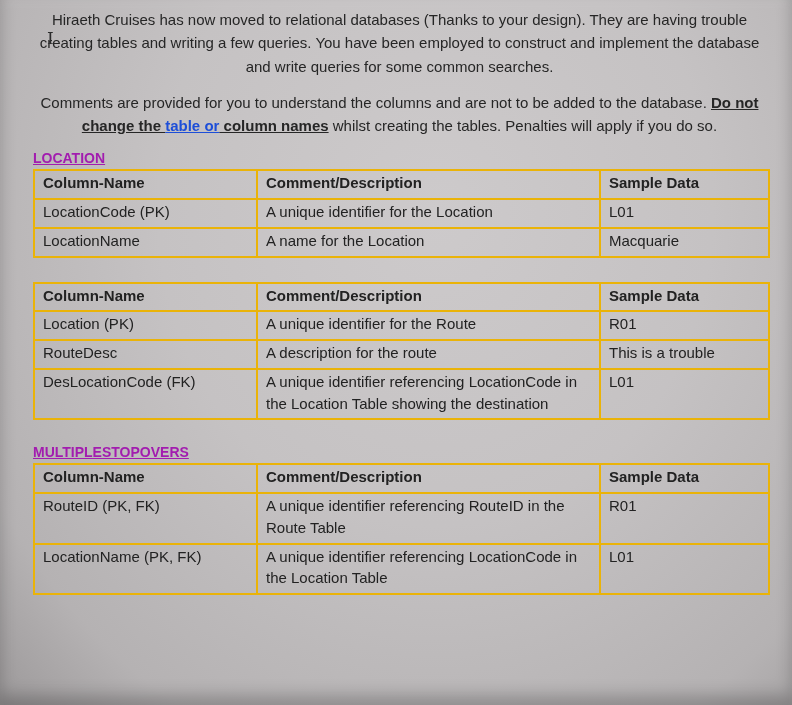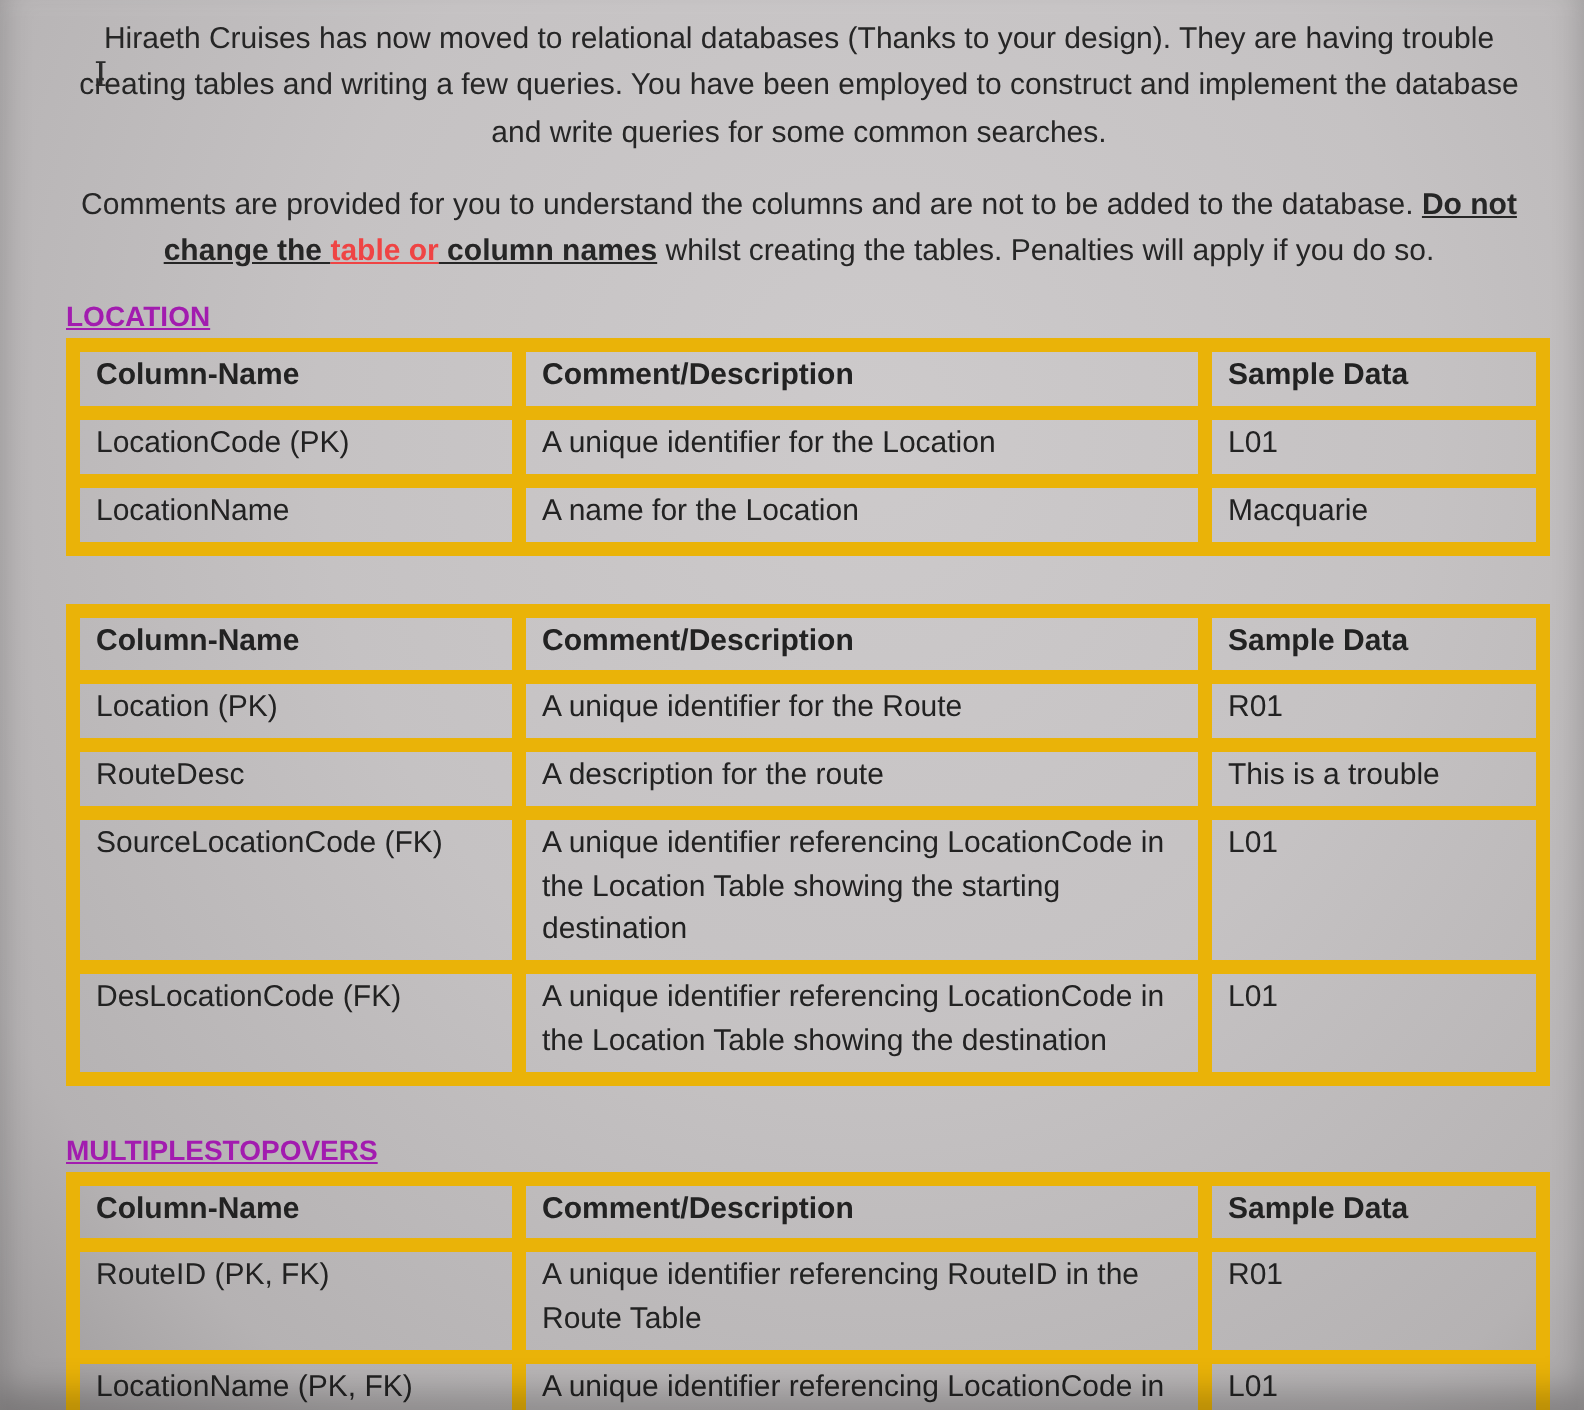--- a/index.html
+++ b/index.html
@@ -27,38 +27,38 @@
     letter-spacing: 0.2px;
   }
   .para {
     font-size: 15px;
     line-height: 1.55;
     margin-bottom: 13px;
     max-width: 738px;
     text-align: center;
   }
   .bu { font-weight: bold; text-decoration: underline; }
-  .red { color: #ef4444; }
+  .red { color: #1d4ed8; }
 
   .tbl-heading {
     font-size: 14px;
     font-weight: bold;
     text-decoration: underline;
     margin: 3px 0 3px;
     color: #a21caf;
   }
   table.doc-table {
     border-collapse: collapse;
     width: 735px;
     table-layout: fixed;
     margin-bottom: 24px;
   }
   .sect-gap { margin-top: 8px; }
   th, td {
-    border: 7px solid #eab308;
+    border: 2px solid #eab308;
     font-size: 15px;
     padding: 1px 8px 4px;
     text-align: left;
     vertical-align: top;
     line-height: 1.45;
     color: #222;
   }
   th { font-weight: bold; }
   col.c1 { width: 223px; }
   col.c2 { width: 343px; }
@@ -127,25 +127,20 @@
         <td>Location (PK)</td>
         <td>A unique identifier for the Route</td>
         <td>R01</td>
       </tr>
       <tr>
         <td>RouteDesc</td>
         <td>A description for the route</td>
         <td>This is a trouble</td>
       </tr>
       <tr>
-        <td>SourceLocationCode (FK)</td>
-        <td>A unique identifier referencing LocationCode in the Location Table showing the starting destination</td>
-        <td>L01</td>
-      </tr>
-      <tr>
         <td>DesLocationCode (FK)</td>
         <td>A unique identifier referencing LocationCode in the Location Table showing the destination</td>
         <td>L01</td>
       </tr>
     </tbody>
   </table>
 
   <div class="tbl-heading" style="margin-top:6px">MULTIPLESTOPOVERS</div>
   <table class="doc-table">
     <colgroup>

